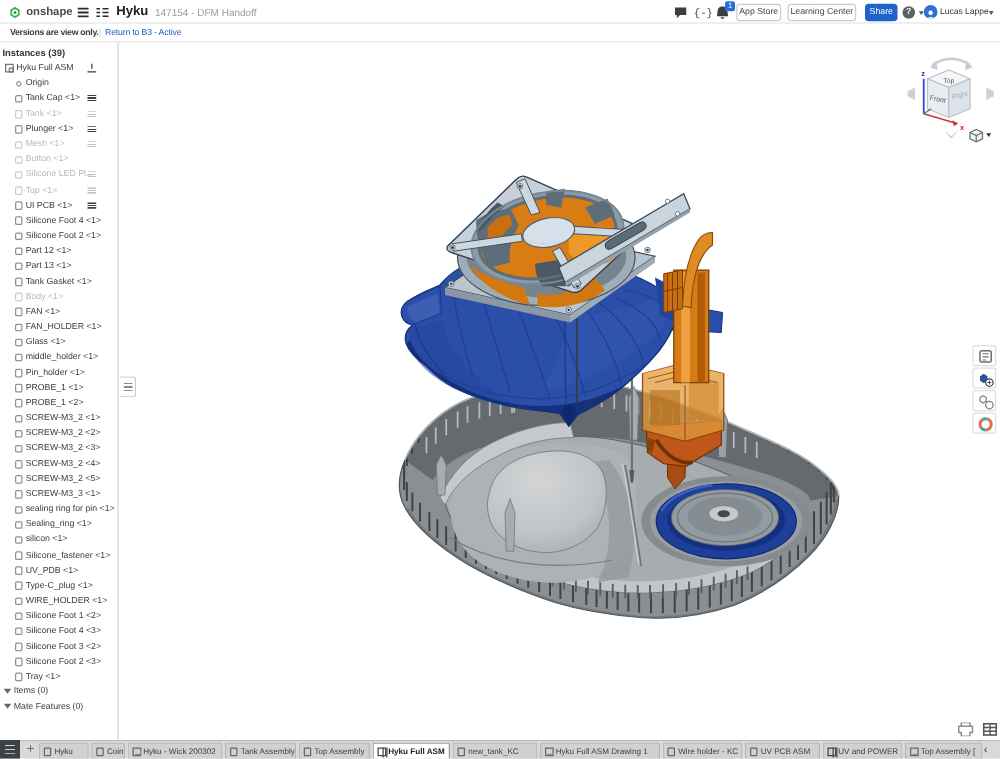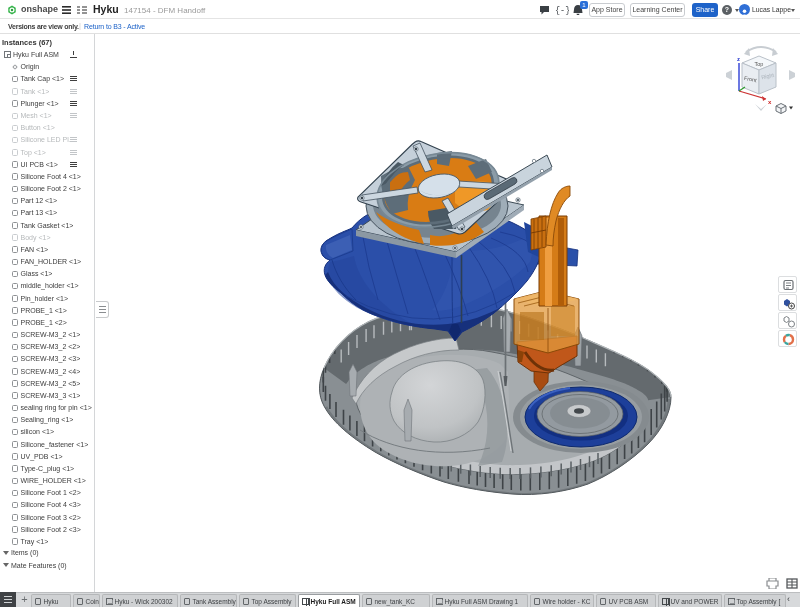--- a/index.html
+++ b/index.html
@@ -379,21 +379,21 @@
 <path d="M739,91 L745,87" stroke="#2a9a2a" stroke-width="1.2"></path>
 <g stroke="#6a7076" stroke-width="1" fill="#f2f4f6">
 <path d="M776,106 L781,103.5 L786,106 L786,111 L781,113.5 L776,111 Z"></path>
 <path d="M776,106 L781,108.5 L786,106 M781,108.5 L781,113.5" fill="none"></path>
 </g>
 <path d="M789,106.5 L793,106.5 L791,109.5 Z" fill="#333"></path>
     </svg>
   </div>
 
   <div id="lpanel"></div>
-  <div id="ptitle">Instances (67)</div>
+  <div id="ptitle">Instances (39)</div>
   <div style="position:absolute;left:0;top:34px;width:95px;height:558px;overflow:hidden;z-index:2">
     <div class="trow" style="top:16.1px">
         <span class="icasm"></span>
         <span class="tlabel" style="left:13px">Hyku Full ASM</span>
         <span class="icdl"></span>
       </div>
 <div class="trow" style="top:28.3px">
         <span class="icorig"></span>
         <span class="tlabel" style="left:20.5px">Origin</span>
       </div>

